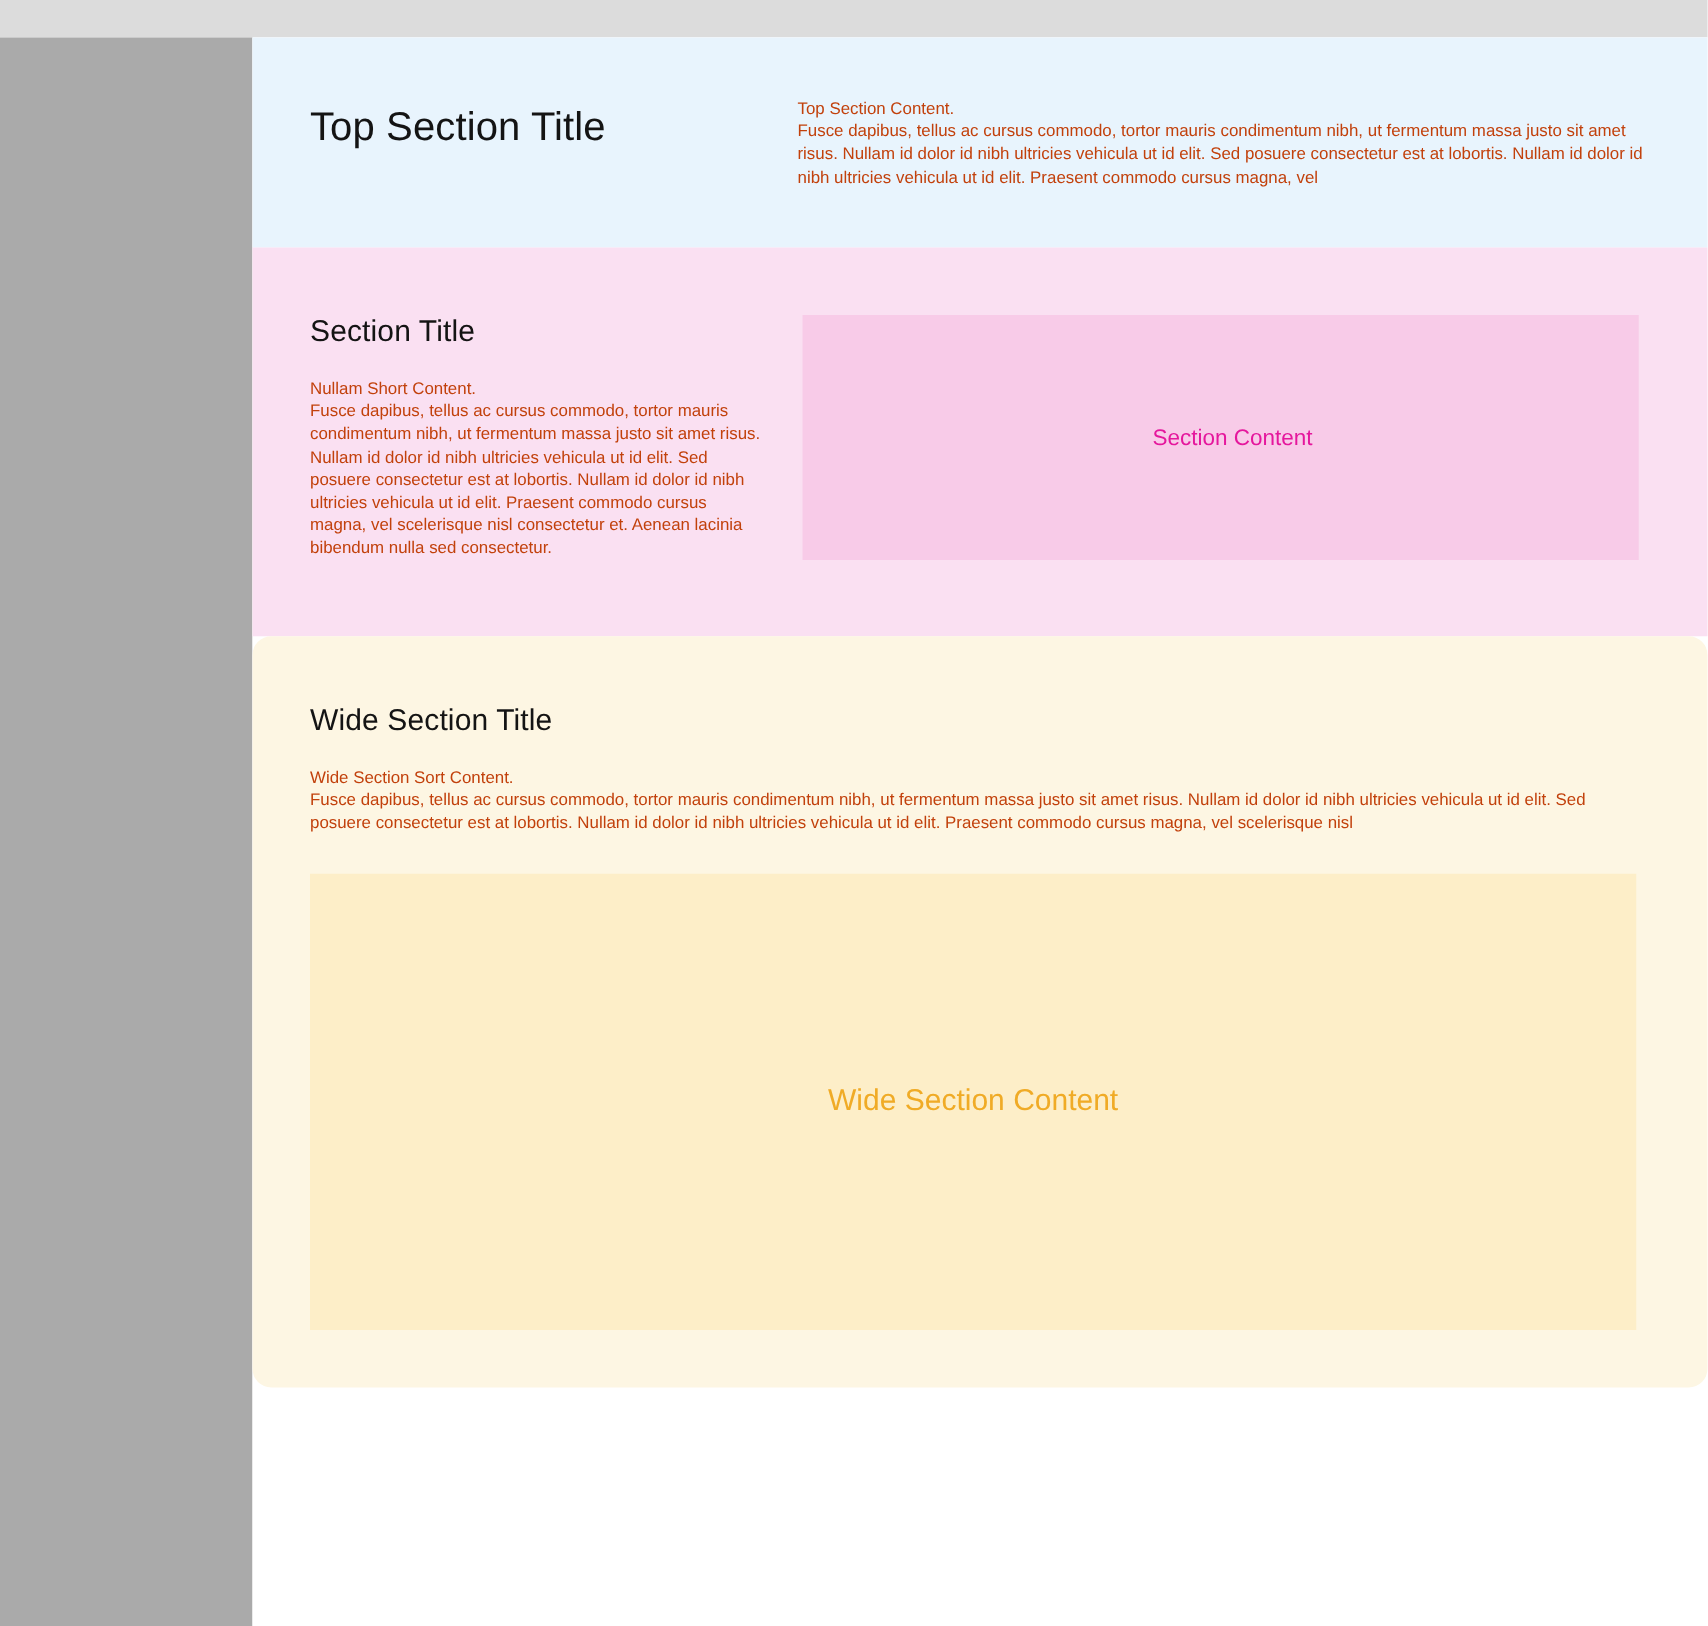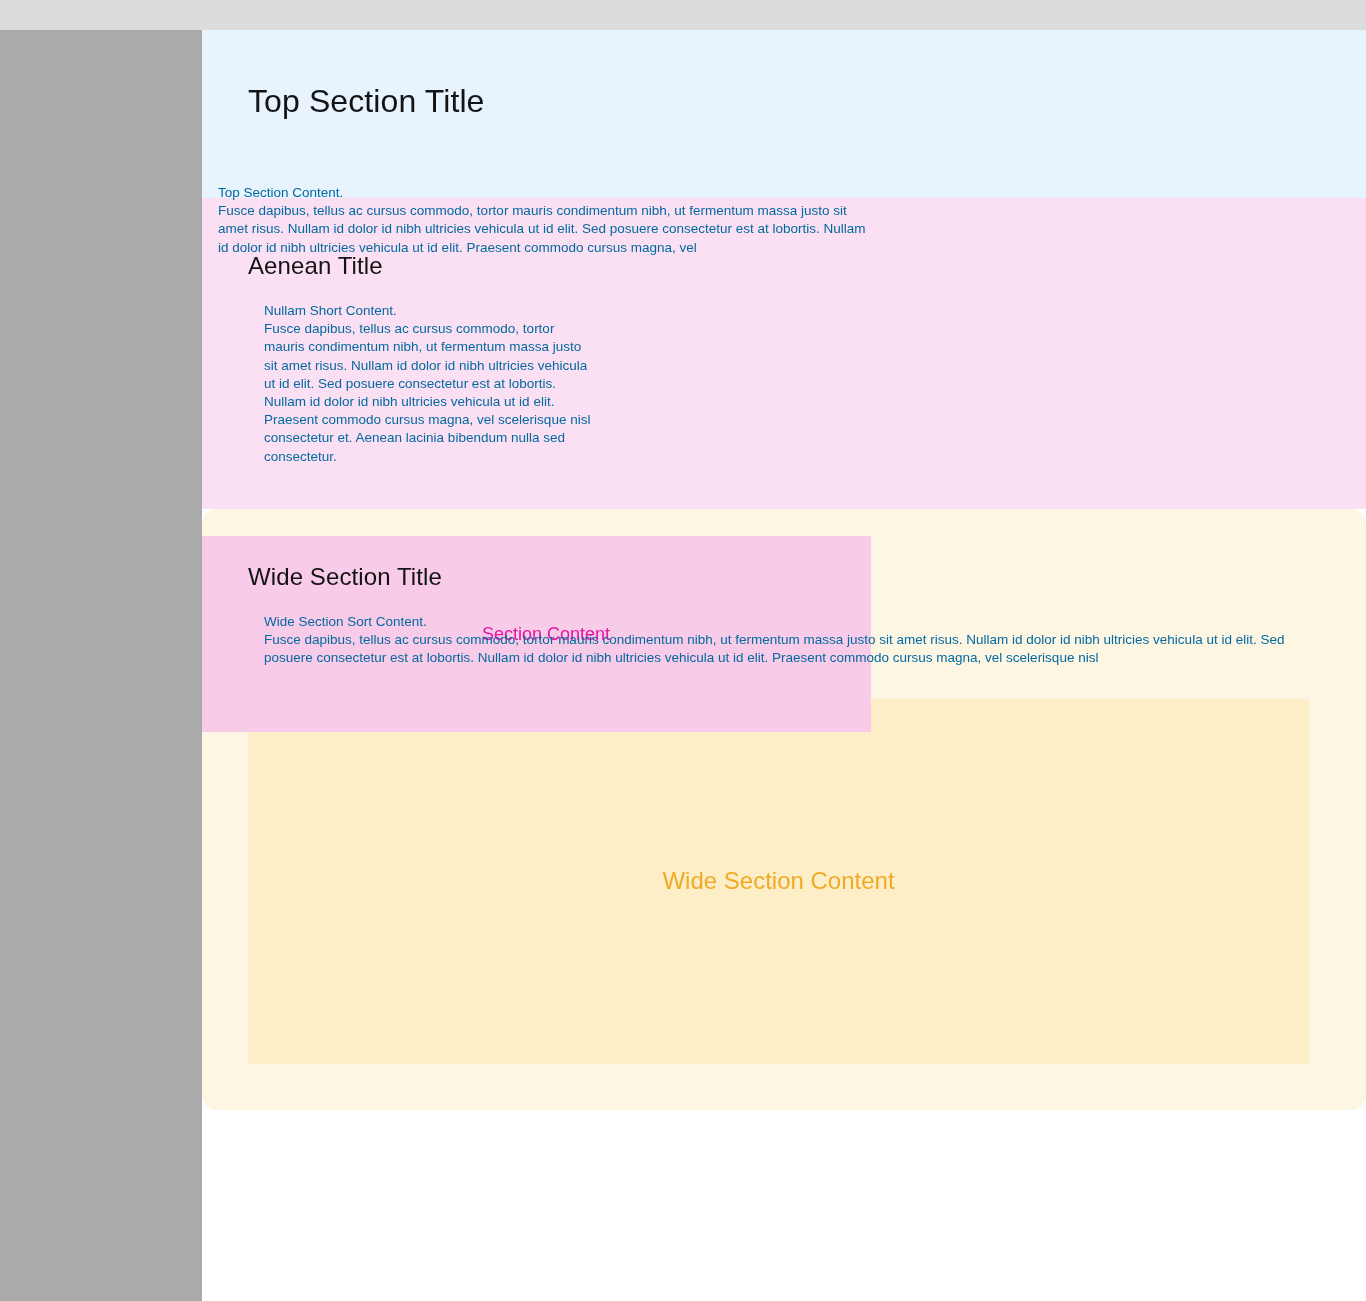--- a/index.html
+++ b/index.html
@@ -48,21 +48,20 @@
     top: 30px;
     width: 1164px;
     height: 1271px;
     background: #ffffff;
   }
 
   
   .section {
     box-sizing: border-box;
     width: 100%;
-    flex-direction: column;
   }
 
   
   .section-top {
     background: #e8f4fd;
     height: 168px;
     display: flex;
     align-items: flex-start;
     padding: 0;
   }
@@ -143,24 +142,24 @@
     height: 365px;
     margin-top: 31px;
     background: #fdeec8;
     color: #f0ab26;
     font-size: 24px;
     line-height: 22px;
   }
 
   
   .body-text {
-    margin: 16px;
+    margin: 0;
     font-size: 13.5px;
     line-height: 18.2px;
-    color: #0369a1;
+    color: #c2410c;
   }
   .body-text .lead {
     display: block;
   }
 </style>
 </head>
 <body>
 
 <div id="page-root">
 
@@ -177,21 +176,21 @@
       <div class="col-body">
         <p class="body-text">
           <span class="lead">Top Section Content.</span>
           <span>Fusce dapibus, tellus ac cursus commodo, tortor mauris condimentum nibh, ut fermentum massa justo sit amet risus. Nullam id dolor id nibh ultricies vehicula ut id elit. Sed posuere consectetur est at lobortis. Nullam id dolor id nibh ultricies vehicula ut id elit. Praesent commodo cursus magna, vel</span>
         </p>
       </div>
     </section>
 
     <section class="section section-mid">
       <div class="col-left">
-        <h2 class="title-lg">Aenean Title</h2>
+        <h2 class="title-lg">Section Title</h2>
         <p class="body-text">
           <span class="lead">Nullam Short Content.</span>
           <span>Fusce dapibus, tellus ac cursus commodo, tortor mauris condimentum nibh, ut fermentum massa justo sit amet risus. Nullam id dolor id nibh ultricies vehicula ut id elit. Sed posuere consectetur est at lobortis. Nullam id dolor id nibh ultricies vehicula ut id elit. Praesent commodo cursus magna, vel scelerisque nisl consectetur et. Aenean lacinia bibendum nulla sed consectetur.</span>
         </p>
       </div>
       <div class="col-right">
         <div class="placeholder-box box-pink">
           <span>Section Content</span>
         </div>
       </div>

